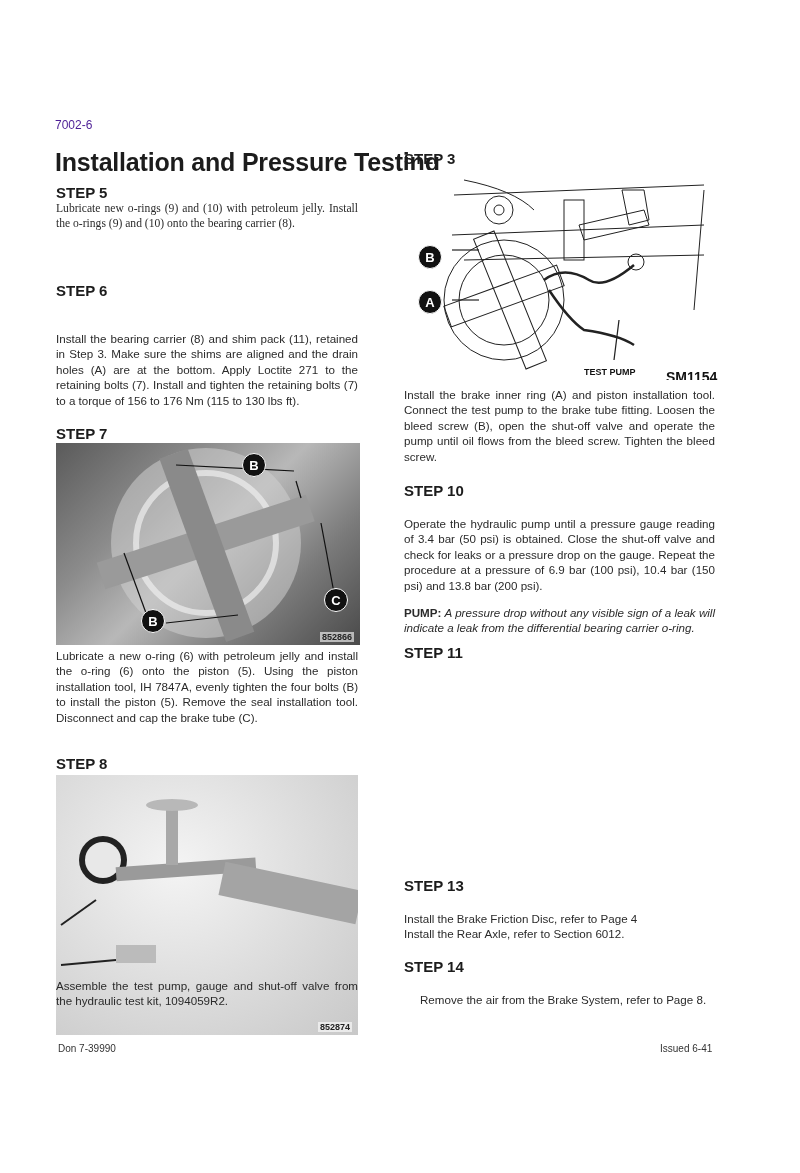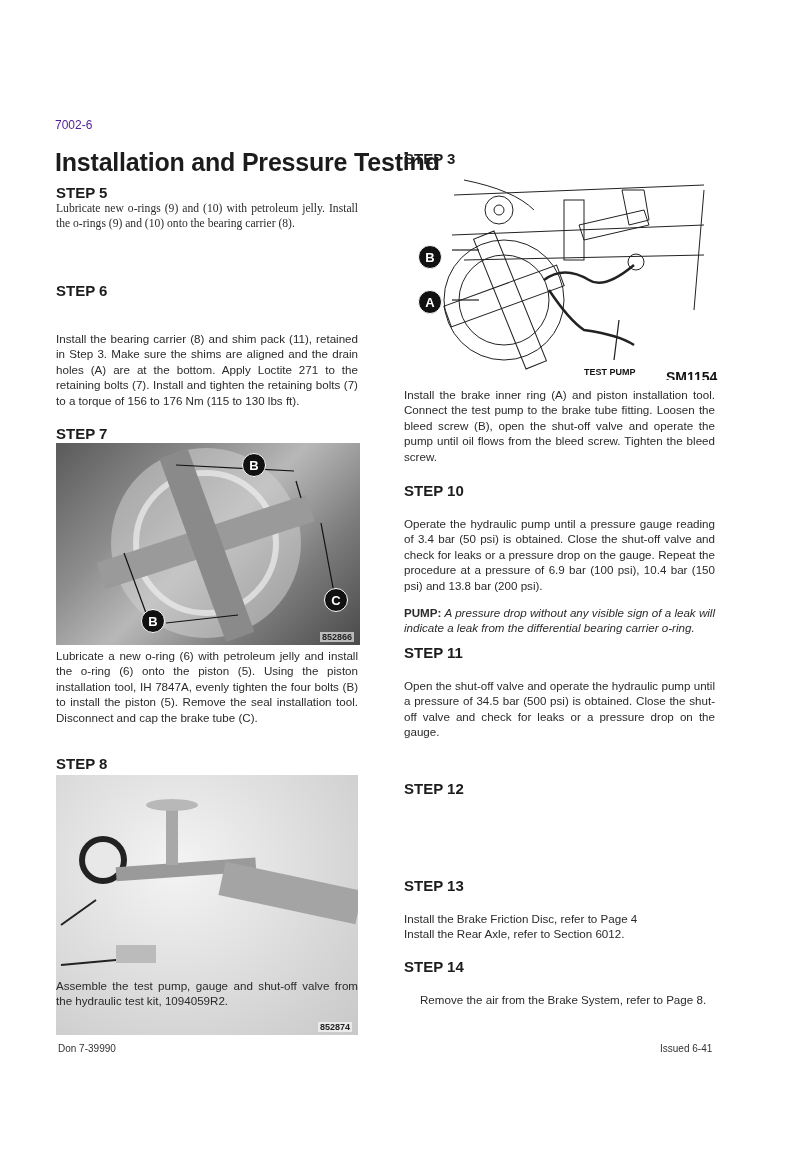--- a/index.html
+++ b/index.html
@@ -116,25 +116,23 @@
 <p class="abs col-r body" style="top:387px;">Install the brake inner ring (A) and piston installation tool. Connect the test pump to the brake tube fitting. Loosen the bleed screw (B), open the shut-off valve and operate the pump until oil flows from the bleed screw. Tighten the bleed screw.</p>
 
 <div class="abs col-r" style="top:482px;">
   <h3 class="step-h">STEP 10</h3>
   <p class="body" style="margin-top:17px;">Operate the hydraulic pump until a pressure gauge reading of 3.4 bar (50 psi) is obtained. Close the shut-off valve and check for leaks or a pressure drop on the gauge. Repeat the procedure at a pressure of 6.9 bar (100 psi), 10.4 bar (150 psi) and 13.8 bar (200 psi).</p>
   <p class="body note" style="margin-top:12px;"><b>PUMP:</b> <i>A pressure drop without any visible sign of a leak will indicate a leak from the differential bearing carrier o-ring.</i></p>
 </div>
 
 <div class="abs col-r" style="top:644px;">
   <h3 class="step-h">STEP 11</h3>
-  <p class="body" style="margin-top:17px;">Open the shut-off valve and operate the hydraulic pump until a pressure of 34.5 bar (500 psi) is obtained. Close the shut-off valve and check for leaks or a pressure drop on the gauge.</p>
 </div>
 
 <div class="abs col-r" style="top:780px;">
-  <h3 class="step-h">STEP 12</h3>
 </div>
 
 <div class="abs col-r" style="top:877px;">
   <h3 class="step-h">STEP 13</h3>
   <p class="body" style="margin-top:17px; text-align:left;">Install the Brake Friction Disc, refer to Page 4</p>
   <p class="body" style="text-align:left;">Install the Rear Axle, refer to Section 6012.</p>
 </div>
 
 <div class="abs col-r" style="top:958px;">
   <h3 class="step-h">STEP 14</h3>

